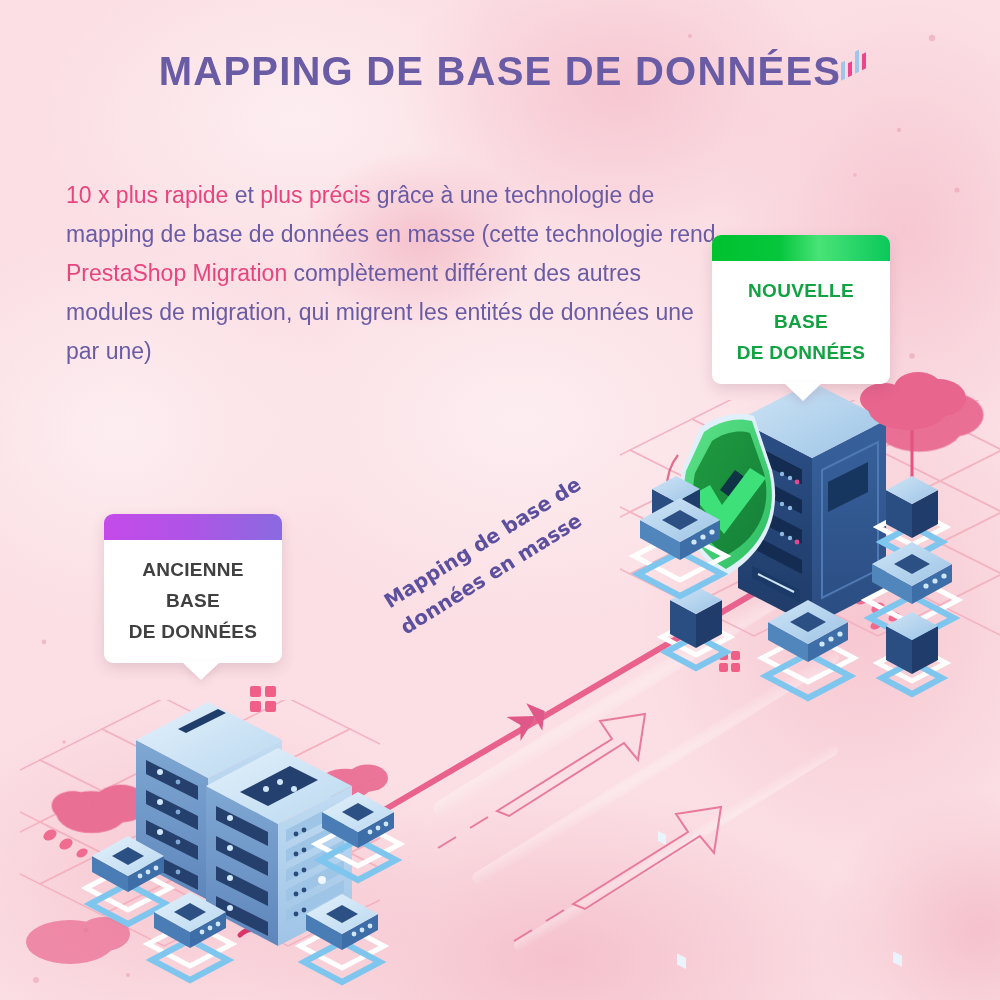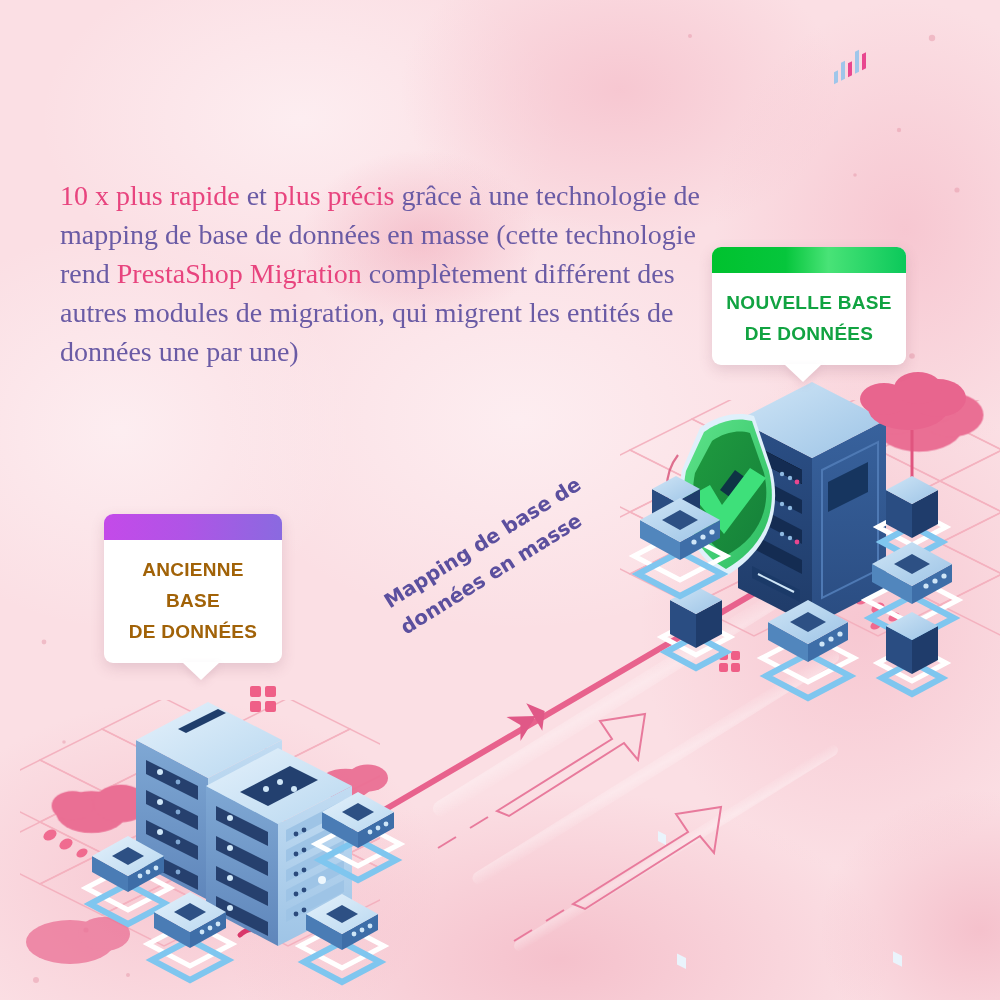--- a/index.html
+++ b/index.html
@@ -18,24 +18,24 @@
     position:absolute;left:0;right:0;top:48px;
     text-align:center;
     color:#6a5ba5;
     font-size:40px;line-height:46px;
     font-weight:bold;letter-spacing:1.2px;
     font-family:"Liberation Sans",sans-serif;
   }
 
   
   .para{
-    position:absolute;left:60px;top:176px;width:660px;
+    position:absolute;left:66px;top:176px;width:660px;
     color:#6a5ba5;
-    font-size:28px;line-height:39px;
-    font-family:Liberation Serif, serif;
+    font-size:23px;line-height:39px;
+    font-family:Liberation Sans, sans-serif;
     font-weight:500;
   }
   .para .hl{color:#e8447e;}
 
   
   .card{
     position:absolute;
     background:#ffffff;
     border-radius:9px;
     box-shadow:0 5px 14px rgba(120,60,90,.17);
@@ -53,24 +53,24 @@
     position:absolute;bottom:-17px;
     width:0;height:0;
     border-left:19px solid transparent;
     border-right:19px solid transparent;
     border-top:18px solid #ffffff;
     filter:drop-shadow(0 4px 4px rgba(120,60,90,.12));
   }
 
   #card-old{left:104px;top:514px;width:178px;}
   #card-old .bar{background:linear-gradient(90deg,#c44ae9 0%,#b054e6 45%,#8a6ae0 100%);}
-  #card-old .body{color:#a16207;}
+  #card-old .body{color:#404040;}
   #card-old .tail{left:78px;}
 
-  #card-new{left:712px;top:247px;width:194px;}
+  #card-new{left:712px;top:235px;width:178px;}
   #card-new .bar{background:linear-gradient(90deg,#00c22e 0%,#06c63c 38%,#49e377 60%,#0bc85a 100%);}
   #card-new .body{color:#11a341;}
   #card-new .tail{left:72px;}
 
   
   .arrow-label{
     position:absolute;left:378px;top:590px;
     width:250px;
     color:#5b4f9e;
     font-size:20px;line-height:31px;
@@ -622,20 +622,21 @@
       <path d="M790 622 L808 612 L826 622 L808 632 Z" fill="#2d5084"></path>
       <g fill="#cfe6f7">
           <circle cx="822" cy="644" r="2.6"></circle>
           <circle cx="831" cy="639" r="2.6"></circle>
           <circle cx="840" cy="634" r="2.6"></circle>
         </g>
     </g>
   </svg>
 
   <div class="title">
+    <div>MAPPING DE BASE DE DONNÉES</div>
   </div>
 
   <div class="para"><span class="hl">10 x plus rapide</span><span> et </span><span class="hl">plus précis</span><span> grâce à une technologie de mapping de base de données en masse (cette technologie rend </span><span class="hl">PrestaShop Migration</span><span> complètement différent des autres modules de migration, qui migrent les entités de données une par une)</span></div>
 
   <div class="card" id="card-old">
     <div class="bar"></div>
     <div class="body">
       <div>ANCIENNE BASE</div>
       <div>DE DONNÉES</div>
     </div>

